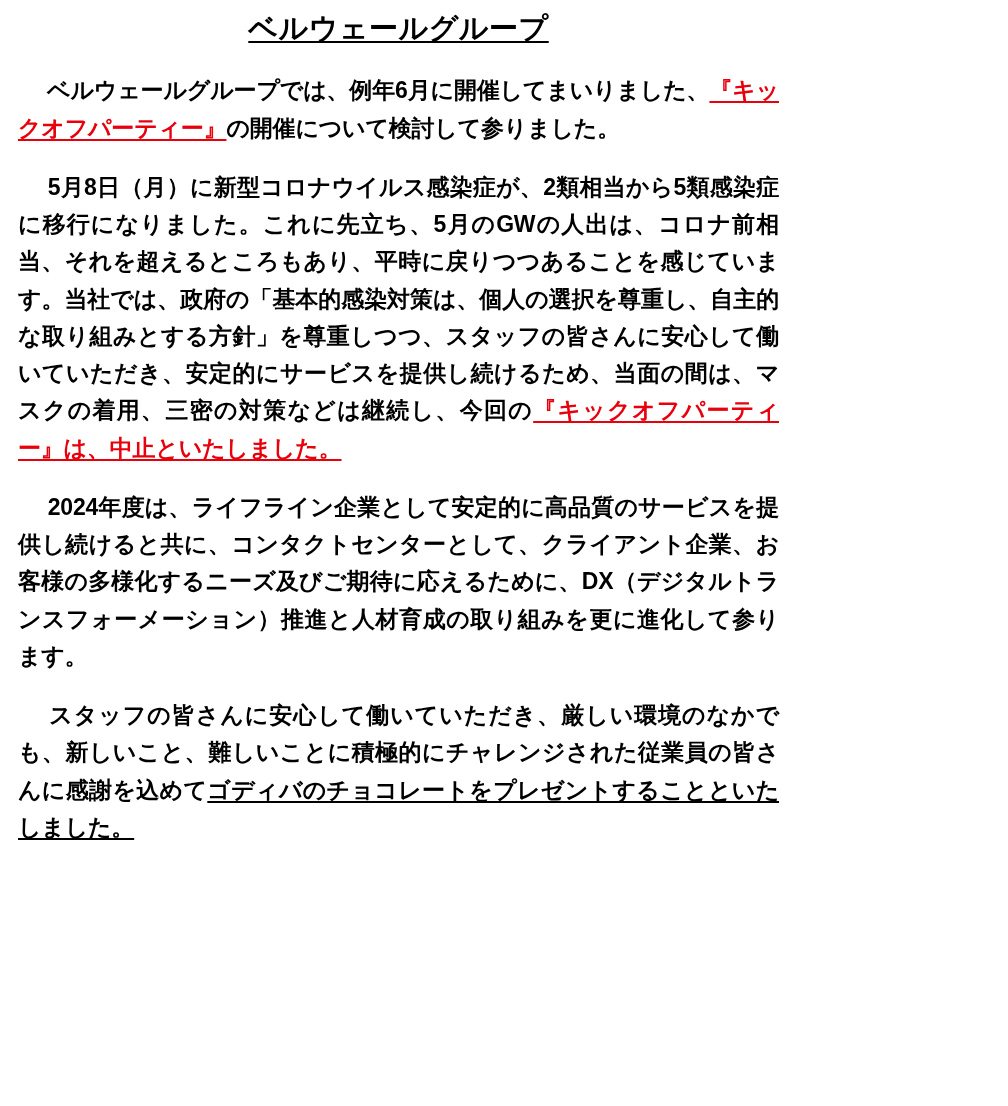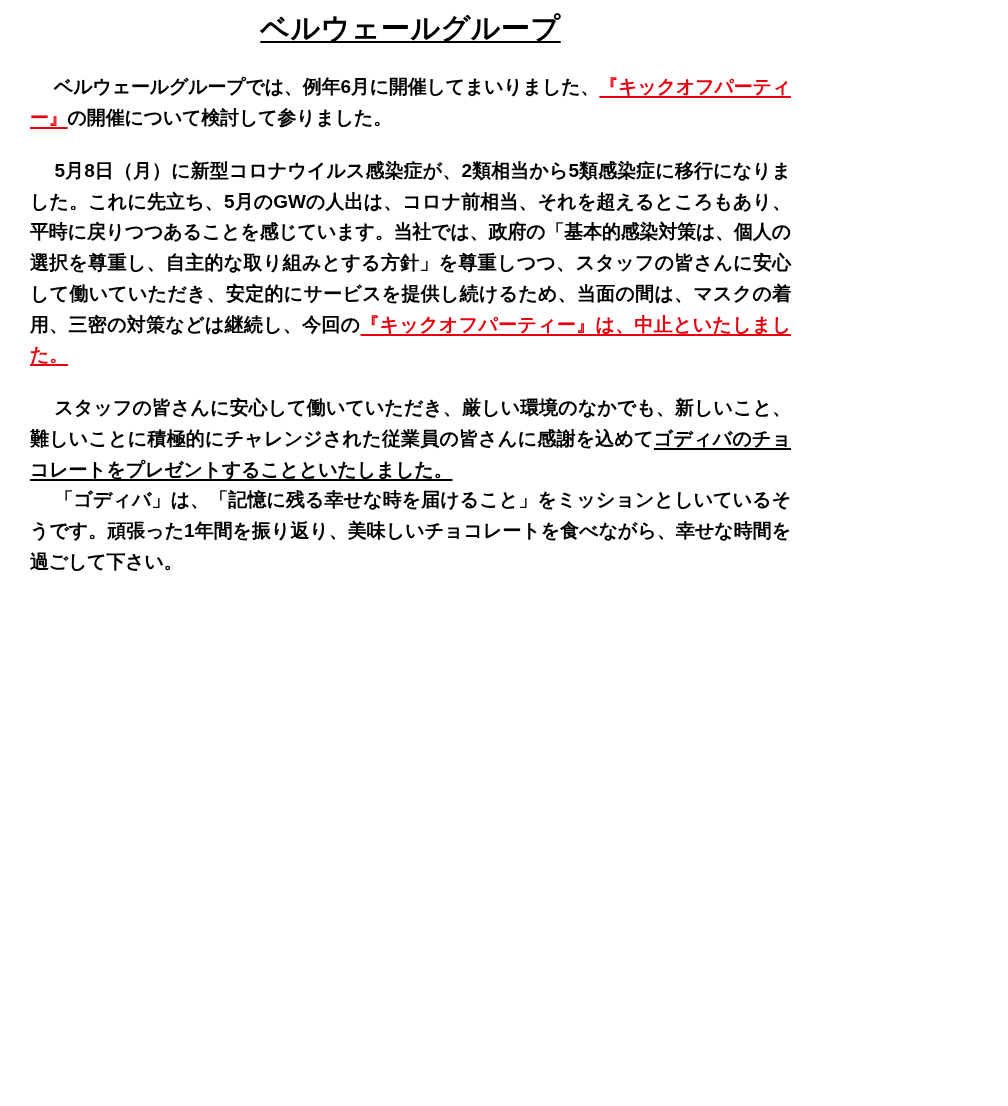--- a/index.html
+++ b/index.html
@@ -11,21 +11,20 @@
     width: 1008px;
     min-height: 1106px;
     font-family: "Liberation Sans", "DejaVu Sans", sans-serif;
     color: #000000;
     -webkit-font-smoothing: antialiased;
   }
   .page {
     width: 813px;
     box-sizing: border-box;
     padding: 6px 34px 10px 18px;
-    margin-left: 12px;
   }
 
   
   .org-title {
     text-align: center;
     font-size: 29px;
     font-weight: bold;
     letter-spacing: 0.5px;
     margin: 4px 0 10px 0;
     line-height: 1.25;
@@ -56,21 +55,21 @@
     text-decoration-color: #e8000d;
     text-underline-offset: 4px;
     text-decoration-thickness: 2px;
   }
 
   
   .body-block {
     margin-top: 26px;
   }
   p.para {
-    font-size: 19px;
+    font-size: 23px;
     font-weight: bold;
     line-height: 1.62;
     margin: 0 0 22px 0;
     text-align: justify;
     text-justify: inter-character;
     letter-spacing: -0.2px;
   }
   p.para.tight {
     margin-bottom: 0;
   }
@@ -106,23 +105,23 @@
 
     <p class="para indent">
       <span>ベルウェールグループでは、例年6月に開催してまいりました、</span><span class="em-red">『キックオフパーティー』</span><span>の開催について検討して参りました。</span>
     </p>
 
     <p class="para indent">
       <span>5月8日（月）に新型コロナウイルス感染症が、2類相当から5類感染症に移行になりました。これに先立ち、5月のGWの人出は、コロナ前相当、それを超えるところもあり、平時に戻りつつあることを感じています。当社では、政府の「基本的感染対策は、個人の選択を尊重し、自主的な取り組みとする方針」を尊重しつつ、スタッフの皆さんに安心して働いていただき、安定的にサービスを提供し続けるため、当面の間は、マスクの着用、三密の対策などは継続し、今回の</span><span class="em-red">『キックオフパーティー』は、中止といたしました。</span>
     </p>
 
 
+    <p class="para indent">
+      <span>2024年度は、ライフライン企業として安定的に高品質のサービスを提供し続けると共に、コンタクトセンターとして、クライアント企業、お客様の多様化するニーズ及びご期待に応えるために、DX（デジタルトランスフォーメーション）推進と人材育成の取り組みを更に進化して参ります。</span>
+    </p>
 
     <p class="para indent tight">
       <span>スタッフの皆さんに安心して働いていただき、厳しい環境のなかでも、新しいこと、難しいことに積極的にチャレンジされた従業員の皆さんに感謝を込めて</span><span class="em-black-ul">ゴディバのチョコレートをプレゼントすることといたしました。</span>
     </p>
 
-    <p class="para indent">
-      <span>「ゴディバ」は、「記憶に残る幸せな時を届けること」をミッションとしいているそうです。頑張った1年間を振り返り、美味しいチョコレートを食べながら、幸せな時間を過ごして下さい。</span>
-    </p>
 
   </div>
 </div>
 
 </body></html>

